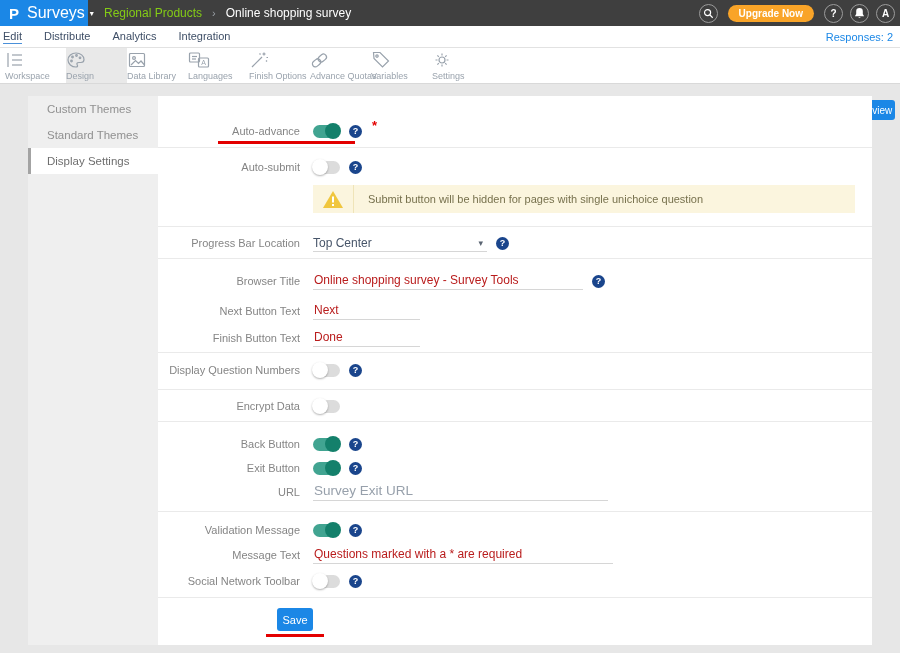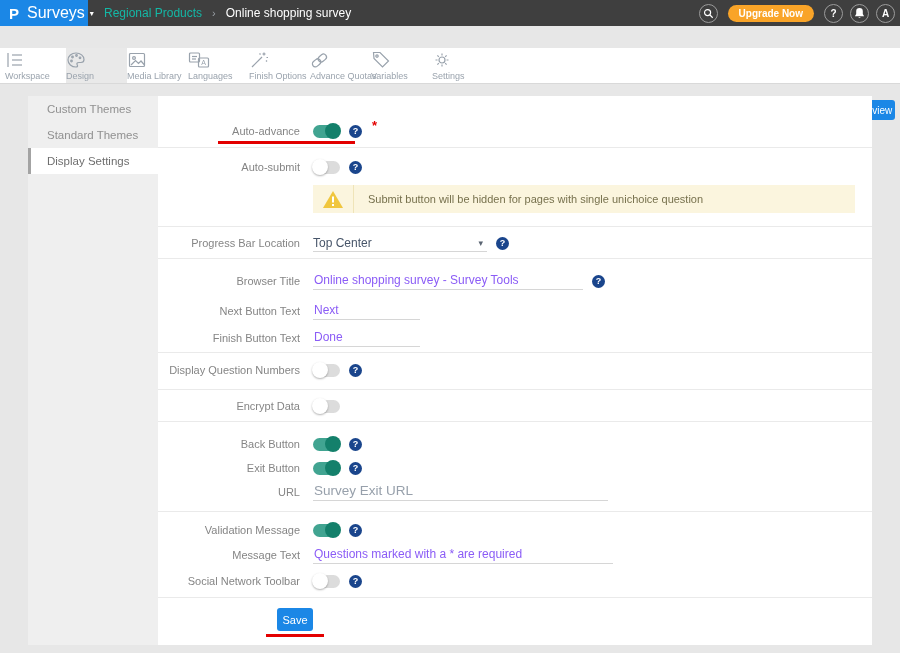--- a/index.html
+++ b/index.html
@@ -6,21 +6,21 @@
   body { font-family:"Liberation Sans", sans-serif; background:#e7e7e7; }
   #app { position:relative; width:900px; height:653px; background:#e7e7e7; overflow:hidden; }
 
   
   .topbar { position:absolute; top:0; left:0; width:900px; height:26px; background:#3f3f3f; }
   .brand { position:absolute; left:0; top:0; width:88px; height:26px; background:#1b87e6; display:flex; align-items:center; padding-left:9px; }
   .logo { color:#fff; font-weight:bold; font-size:15px; margin-right:8px; }
   .product { color:#fff; font-size:16px; }
   .brand .caret { color:#fff; font-size:8px; margin-left:5px; }
   .crumbs { position:absolute; left:104px; top:0; height:26px; display:flex; align-items:center; font-size:12px; }
-  .crumb-parent { color:#14b8a6; }
+  .crumb-parent { color:#84cc16; }
   .crumb-sep { color:#9aa0a6; margin:0 10px; font-size:11px; }
   .crumb-current { color:#fff; }
   .top-actions { position:absolute; right:5px; top:3px; height:20px; display:flex; align-items:center; }
   .circle-btn { width:19px; height:19px; border:1px solid #9b9b9b; border-radius:50%; display:flex; align-items:center; justify-content:center; color:#fff; font-size:10px; font-weight:bold; }
   .upgrade { height:17px; background:#f9a428; border:none; border-radius:9px; color:#fff; font-size:10px; font-weight:bold; padding:0 11px; margin:0 10px; font-family:"Liberation Sans",sans-serif; }
   .top-actions .gap { margin-left:7px; }
 
   
   .nav { position:absolute; top:26px; left:0; width:900px; height:22px; background:#fff; border-bottom:1px solid #e2e2e2; display:flex; align-items:center; padding-left:3px; font-size:11px; }
   .nav-item { color:#3e4e66; margin-right:22px; padding-bottom:1px; }
@@ -49,21 +49,21 @@
   .main { position:absolute; left:158px; top:96px; width:714px; height:549px; background:#fff; }
   .divider { position:absolute; left:0; width:714px; height:1px; background:#eaeaea; }
   .frow { position:absolute; left:0; height:20px; display:flex; align-items:center; }
   .flabel { display:inline-block; width:142px; text-align:right; font-size:11px; color:#858585; margin-right:13px; flex:none; }
   .toggle { position:relative; width:27px; height:13px; border-radius:7px; flex:none; }
   .toggle.on { background:#41a491; }
   .toggle.on::after { content:""; position:absolute; right:-1px; top:-1.5px; width:16px; height:16px; border-radius:50%; background:#14806b; }
   .toggle.off { background:#dcdcdc; }
   .toggle.off::after { content:""; position:absolute; left:-1px; top:-1.5px; width:16px; height:16px; border-radius:50%; background:#fff; box-shadow:0 1px 2px rgba(0,0,0,.3); }
   .help { width:13px; height:13px; border-radius:50%; background:#1a458c; color:#fff; font-size:9px; font-weight:bold; display:inline-flex; align-items:center; justify-content:center; margin-left:9px; flex:none; }
-  .fin { border:none; border-bottom:1px solid #d6d6d6; font-size:12px; color:#8b5cf6; background:transparent; height:18px; padding:0 0 2px 1px; font-family:"Liberation Sans",sans-serif; }
+  .fin { border:none; border-bottom:1px solid #d6d6d6; font-size:12px; color:#b91c1c; background:transparent; height:18px; padding:0 0 2px 1px; font-family:"Liberation Sans",sans-serif; }
   .fin::placeholder { color:#97a0ab; font-size:13.5px; }
   .dropdown { width:174px; border-bottom:1px solid #d6d6d6; display:flex; align-items:center; justify-content:space-between; font-size:12px; color:#475569; height:18px; padding-bottom:0;gap:48px; }
   .dropdown .caret { color:#5a6472; font-size:9px; margin-right:4px; }
   .warning { position:absolute; left:155px; top:89px; width:542px; height:28px; background:#fbf5de; display:flex; align-items:center; }
   .warn-icon-cell { width:40px; display:flex; align-items:center; justify-content:center; flex:none; }
   .warn-sep { width:1px; height:28px; background:#efe4b8; flex:none; }
   .warn-text { font-size:11px; color:#77714d; padding-left:14px; }
   .save-btn { position:absolute; left:119px; top:512px; width:36px; height:23px; background:#1b87e6; border:none; border-radius:3px; color:#fff; font-size:11px; font-family:"Liberation Sans",sans-serif; }
 
   
@@ -98,20 +98,27 @@
       <span class="circle-btn gap">
         <svg width="11" height="12" viewBox="0 0 12 13">
             <path d="M6 1 a3.6 3.6 0 0 1 3.6 3.6 v3 l1.4 2.4 H1 l1.4 -2.4 v-3 A3.6 3.6 0 0 1 6 1 z" fill="#fff"></path>
             <path d="M4.7 10.8 a1.4 1.4 0 0 0 2.6 0 z" fill="#fff"></path>
           </svg>
       </span>
       <span class="circle-btn gap">A</span>
     </div>
   </div>
 
+  <div class="nav">
+    <span class="nav-item active">Edit</span>
+    <span class="nav-item">Distribute</span>
+    <span class="nav-item">Analytics</span>
+    <span class="nav-item">Integration</span>
+    <span class="responses">Responses: 2</span>
+  </div>
 
   <div class="toolbar">
     <div class="tb-items">
       <div class="tb-item">
         <svg width="20" height="18" viewBox="0 0 20 18">
             <line x1="3" y1="2" x2="3" y2="16"></line>
             <line x1="7" y1="4" x2="17" y2="4"></line>
             <line x1="7" y1="9" x2="17" y2="9"></line>
             <line x1="7" y1="14" x2="17" y2="14"></line>
           </svg>
@@ -126,21 +133,21 @@
             <circle cx="5.5" cy="10" r="0.8"></circle>
           </svg>
         <span class="tb-label">Design</span>
       </div>
       <div class="tb-item">
         <svg width="20" height="18" viewBox="0 0 20 18">
             <rect x="2.5" y="2.5" width="15" height="13" rx="1"></rect>
             <circle cx="7" cy="7" r="1.4"></circle>
             <path d="M4 14 l4.5 -4.5 3 3 2.5 -2.5 3.5 4"></path>
           </svg>
-        <span class="tb-label">Media Library</span>
+        <span class="tb-label">Data Library</span>
       </div>
       <div class="tb-item">
         <svg width="22" height="18" viewBox="0 0 22 18">
             <rect x="1.5" y="2" width="10" height="9" rx="1"></rect>
             <line x1="4" y1="5.5" x2="9" y2="5.5"></line>
             <line x1="4" y1="8" x2="8" y2="8"></line>
             <rect x="10.5" y="7" width="10" height="9" rx="1"></rect>
             <text x="15.5" y="14" text-anchor="middle" font-size="7" fill="#99a2ac" stroke="none" font-family="Liberation Sans, sans-serif">A</text>
           </svg>
         <span class="tb-label">Languages</span>

